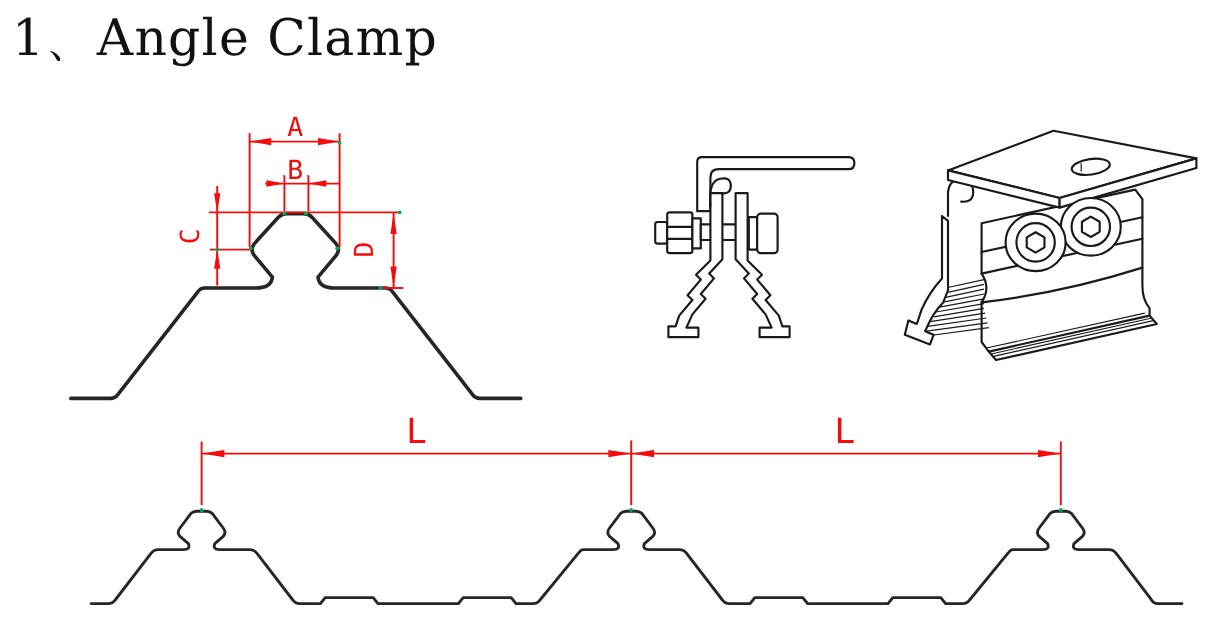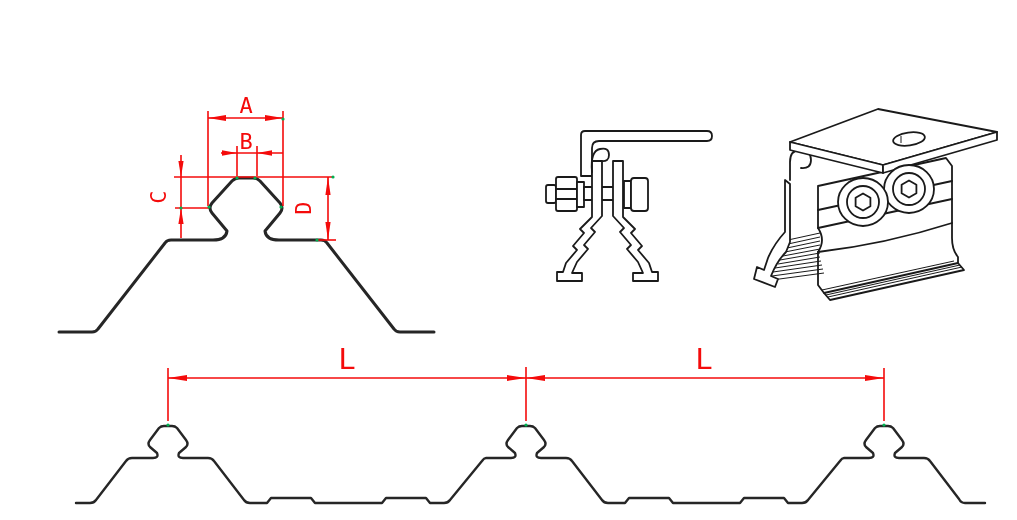--- a/index.html
+++ b/index.html
@@ -17,20 +17,21 @@
   .ln{stroke:#1a1a1a;stroke-width:1.8;fill:none;stroke-linejoin:round;stroke-linecap:round;}
   .lnw{stroke:#1a1a1a;stroke-width:1.8;fill:#ffffff;stroke-linejoin:round;stroke-linecap:round;}
   .thin{stroke:#1a1a1a;stroke-width:1;fill:none;}
   .gdot{fill:#00b050;stroke:none;}
 </style>
 </head>
 <body>
 
 <div class="page">
 
+  <div class="title">1、Angle Clamp</div>
 
   <svg width="1017" height="520" viewBox="0 0 1017 520">
 
     <g>
       <path class="prof" d="M 59,332 L 92,332 Q 96,332 98,329 L 165,243 Q 167,240 171,240 L 213,240 Q 226,240 227,231
            L 212,213 Q 208,208 212,203 L 232,181 Q 235,178 239,178 L 253,178 Q 257,178 260,181
            L 280,203 Q 284,208 280,213 L 265,231 Q 266,240 279,240 L 321,240 Q 325,240 327,243
            L 394,329 Q 396,332 400,332 L 434,332"></path>
 
       <g>

